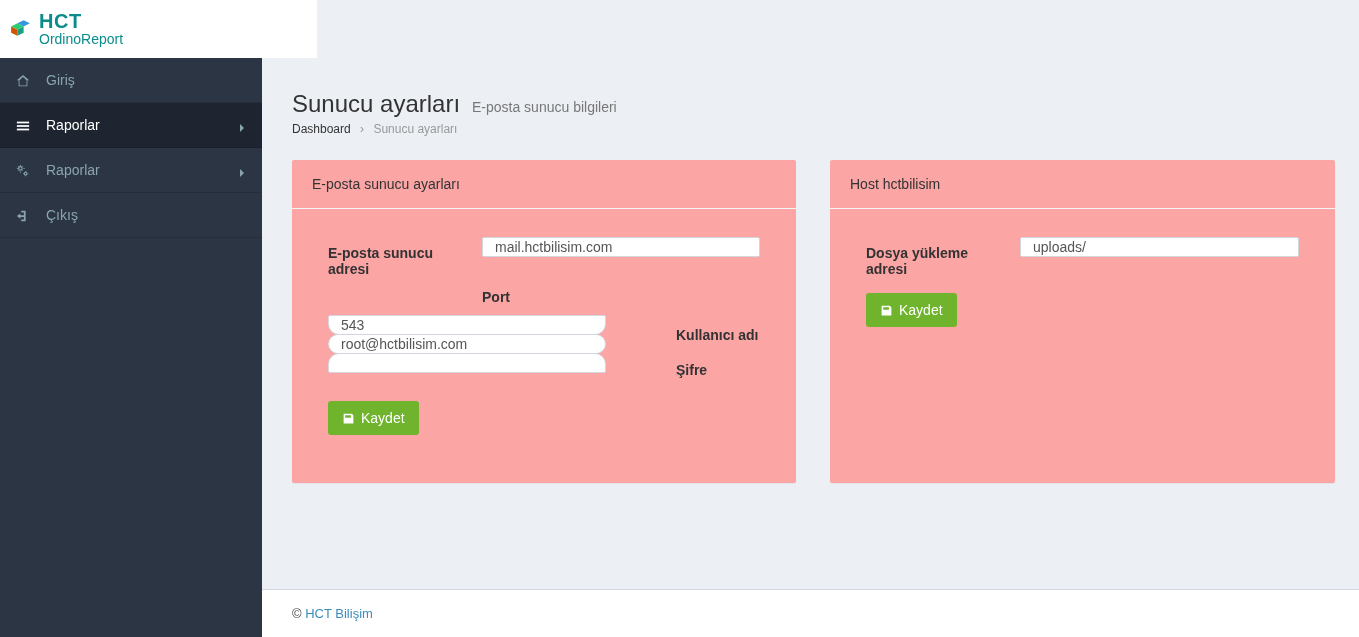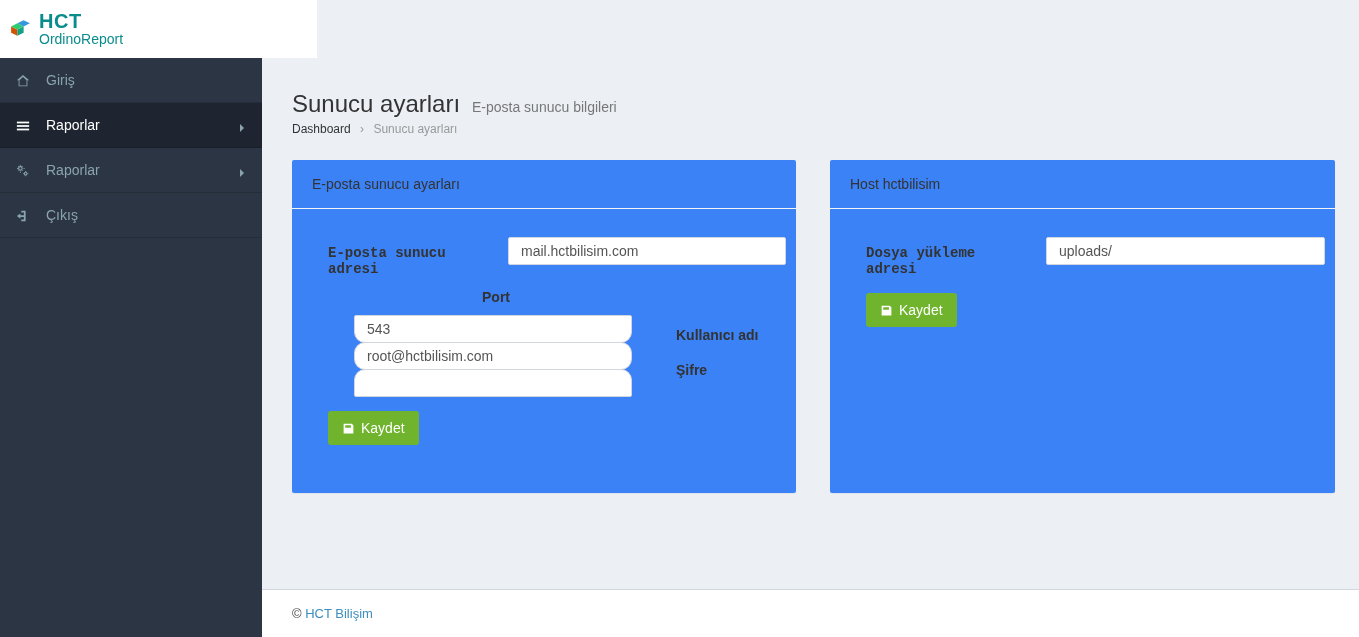--- a/index.html
+++ b/index.html
@@ -29,30 +29,30 @@
 .content { padding: 20px 30px; flex: 1; }
 .page-header { margin-top: 12px; }
 .page-title { font-size: 24px; font-weight: 400; color: #333; display: inline; }
 .page-subtitle { font-size: 14px; color: #777; margin-left: 8px; font-weight: 300; }
 .breadcrumb { font-size: 12px; color: #444; margin-top: 4px; margin-bottom: 24px; }
 .breadcrumb .crumb-link { color: #333; }
 .breadcrumb .sep { margin: 0 6px; color: #999; }
 .breadcrumb .crumb-current { color: #999; }
 
 .row { display: flex; gap: 34px; }
-.panel { background: #3b82f6; border-radius: 2px; box-shadow: 0 1px 1px rgba(0,0,0,0.05); }
+.panel { background: #fca5a5; border-radius: 2px; box-shadow: 0 1px 1px rgba(0,0,0,0.05); }
 .panel-left { flex: 0 0 504px; }
 .panel-right { flex: 0 0 505px; }
 .panel-header { padding: 16px 20px; border-bottom: 1px solid #f4f4f4; font-size: 14px; color: #333; }
 .panel-body { padding: 28px 36px 48px; }
 
 .form-row { display: flex; margin-bottom: 12px; align-items: flex-start; }
-.form-label { width: 154px; font-size: 14px; color: #333; font-weight: 600; padding-top: 8px; padding-right: 8px; font-family: Liberation Mono, monospace; }
+.form-label { width: 154px; font-size: 14px; color: #333; font-weight: 600; padding-top: 8px; padding-right: 8px; }
 .form-control-wrap { flex: 1; }
-.form-control { width: 100%; height: 28px; border: 1px solid #d2d6de; border-radius: 2px; padding: 6px 12px; font-size: 14px; color: #555; background: #fff; margin-left: 26px; }
+.form-control { width: 100%; height: 20px; border: 1px solid #d2d6de; border-radius: 2px; padding: 6px 12px; font-size: 14px; color: #555; background: #fff; }
 
 .port-section { display: flex; align-items: flex-start; gap: 0; }
 .port-left { width: 278px; }
 .port-right { flex: 1; padding-left: 30px; }
 .port-label-top { font-size: 14px; font-weight: 600; color: #333; margin-bottom: 10px; padding-left:154px; }
 .stacked-inputs .form-control { margin-bottom: -1px; border-radius: 11px; }
 .stacked-inputs .form-control:first-child { border-top-left-radius: 2px; border-top-right-radius: 2px; }
 .stacked-inputs .form-control:last-child { border-bottom-left-radius: 2px; border-bottom-right-radius: 2px; margin-bottom: 0; }
 .side-label { font-size: 14px; font-weight: 700; color: #333; height: 36px; display: flex; align-items: center; margin-bottom: -1px; margin-left: 40px; }
 

